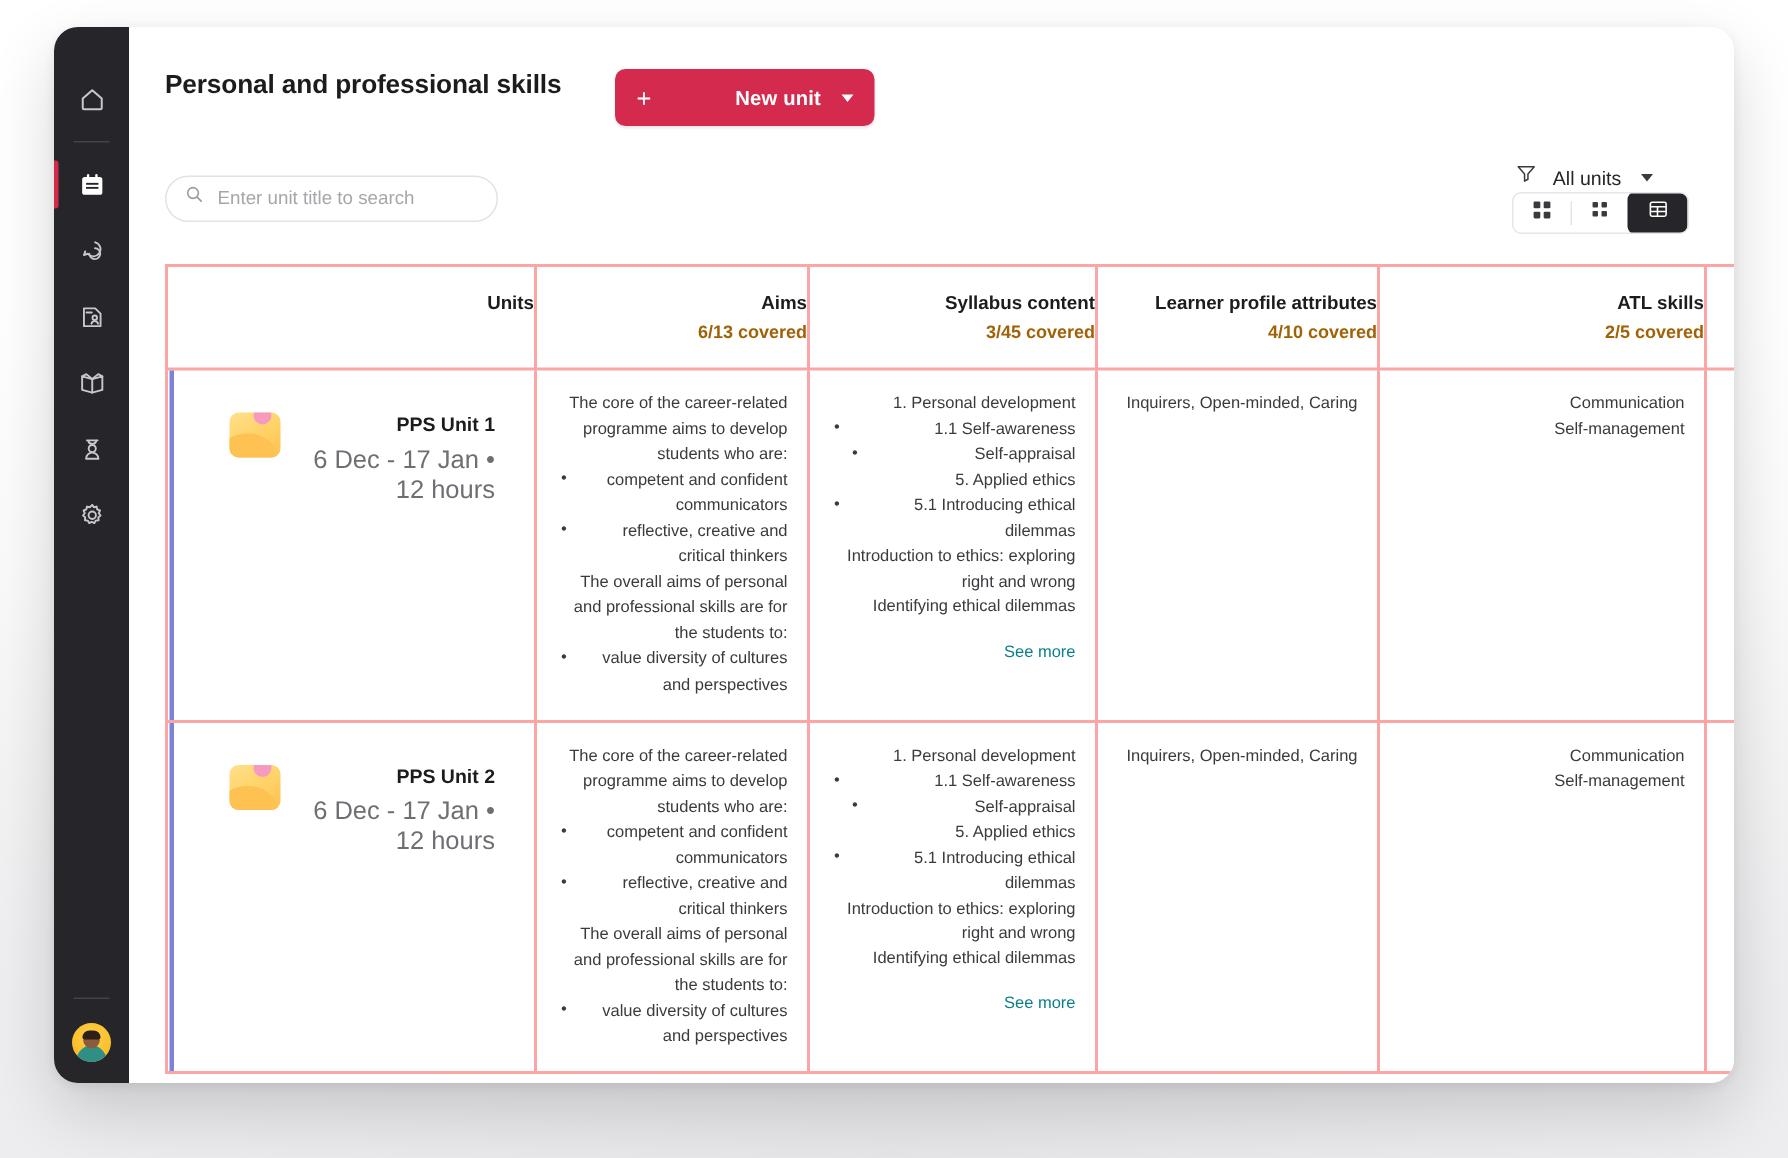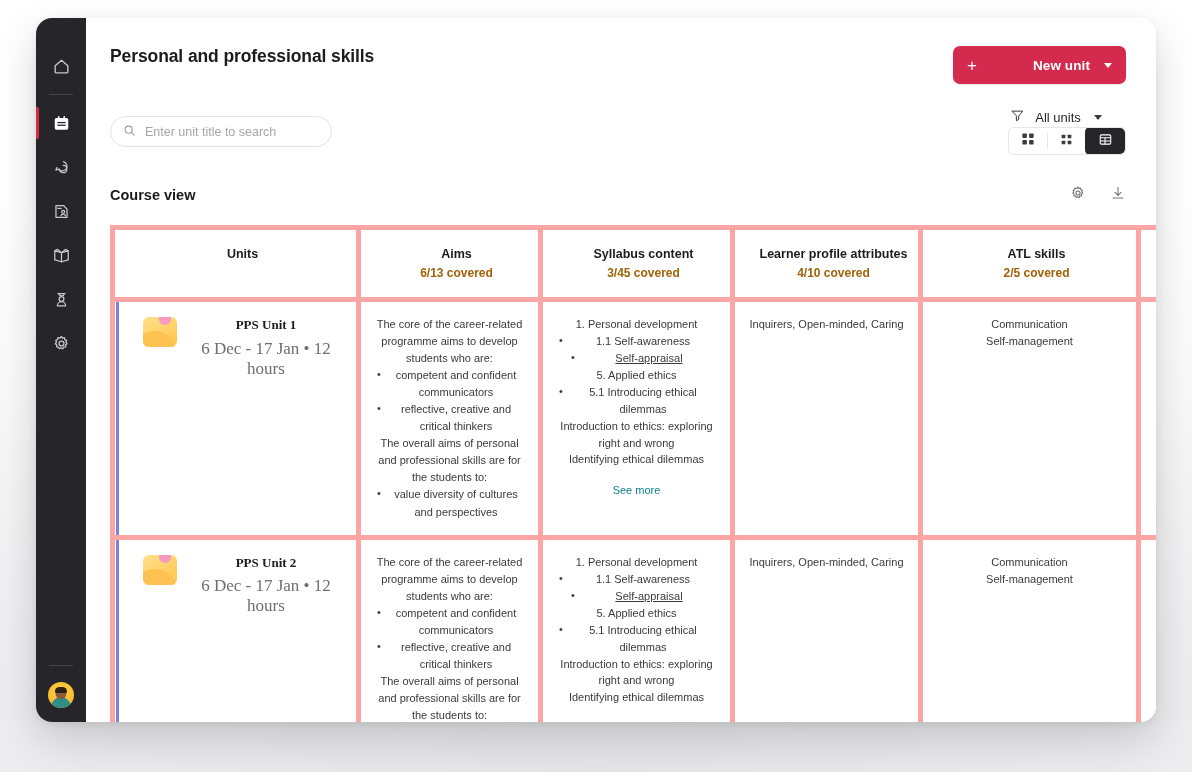--- a/index.html
+++ b/index.html
@@ -109,21 +109,20 @@
   .main {
     flex: 1;
     position: relative;
     background: #ffffff;
     padding: 0;
     overflow: hidden;
   }
   .head-row {
     display: flex;
     align-items: flex-start;
-    justify-content: space-between;
     padding: 28px 30px 0 24px;
     gap: 36px;
   }
   .page-title {
     font-size: 17.5px;
     font-weight: bold;
     color: #1c1c1e;
     letter-spacing: -0.1px;
   }
   .page-subtitle {
@@ -253,23 +252,23 @@
     width: 1072px;
     overflow: hidden;
     position: relative;
   }
   table.grid {
     border-collapse: collapse;
     table-layout: fixed;
     width: 1190px;
   }
   table.grid th, table.grid td {
-    border: 5px solid #fca5a5;
+    border: 2px solid #fca5a5;
     vertical-align: top;
-    text-align: center;
+    text-align: right;
   }
   table.grid th {
     padding: 17px 0 17px 14px;
     height: 57px;
     background: #ffffff;
   }
   .th-title {
     font-size: 12.5px;
     font-weight: bold;
     color: #1c1c1e;
@@ -281,23 +280,22 @@
   }
   .col-units   { width: 246px; }
   .col-aims    { width: 182px; }
   .col-syll    { width: 192px; }
   .col-lpa     { width: 188px; }
   .col-atl     { width: 218px; }
   .col-extra   { width: 164px; }
 
   td.cell { padding: 14px 13px 14px 13px; background: #ffffff; }
   td.units-cell {
-    padding: 0;
-    position: relative;
-    font-family: Liberation Serif, serif;
+    padding: 13px;
+    position: relative;
   }
   .unit-inner {
     display: flex;
     align-items: flex-start;
     padding: 15px 13px 15px 28px;
   }
   .accent {
     position: absolute;
     left: 1px; top: 0; bottom: 0;
     width: 3px;
@@ -347,21 +345,21 @@
   .body-text ul li {
     position: relative;
     padding-left: 13px;
   }
   .body-text ul li::before {
     content: "\2022";
     position: absolute; left: 3px; top: -1px;
     font-size: 11px;
     color: #3a3a3f;
   }
-  .body-text ul ul li { padding-left: 13px; margin-left: 12px; text-decoration: underline; }
+  .body-text ul ul li { padding-left: 13px; margin-left: 12px; }
   .see-more {
     display: inline-block;
     margin-top: 14px;
     font-size: 11px;
     color: #0a7f8c;
     cursor: pointer;
   }
   .plain-lines { font-size: 11px; color: #3a3a3f; line-height: 1.5; }
 </style>
 </head>
@@ -520,42 +518,20 @@
                   <path d="M3.6 9.3 h16.8"></path>
                   <path d="M3.6 14.4 h16.8"></path>
                   <path d="M11.2 9.3 v10.1"></path>
                 </svg>
               </span>
             </div>
           </div>
         </div>
       </div>
 
-      <div class="course-row">
-        <div class="course-title">Course view</div>
-        <div class="course-actions">
-          <span class="icon-btn">
-            <span>
-              <svg width="16" height="16" viewBox="0 0 24 24" fill="none" stroke="#6e6e73" stroke-width="1.6" stroke-linecap="round" stroke-linejoin="round">
-                <circle cx="12" cy="12" r="3.1"></circle>
-                <path d="M12 3.2 l1.3 2.1 2.4 -.6 .5 2.4 2.3 .9 -1 2.3 1.5 1.9 -1.9 1.6 .3 2.4 -2.4 .3 -1.2 2.1 -2.2 -1 -2.2 1 -1.2 -2.1 -2.4 -.3 .3 -2.4 -1.9 -1.6 1.5 -1.9 -1 -2.3 2.3 -.9 .5 -2.4 2.4 .6 Z"></path>
-              </svg>
-            </span>
-          </span>
-          <span class="icon-btn">
-            <span>
-              <svg width="16" height="16" viewBox="0 0 24 24" fill="none" stroke="#6e6e73" stroke-width="1.6" stroke-linecap="round" stroke-linejoin="round">
-                <path d="M12 3.8 V15.4"></path>
-                <path d="M7.6 11.2 L12 15.6 L16.4 11.2"></path>
-                <path d="M4.6 19.6 H19.4"></path>
-              </svg>
-            </span>
-          </span>
-        </div>
-      </div>
 
       <div class="table-wrap">
         <table class="grid">
           <colgroup>
             <col class="col-units">
               <col class="col-aims">
               <col class="col-syll">
             <col class="col-lpa">
               <col class="col-atl">
               <col class="col-extra">

